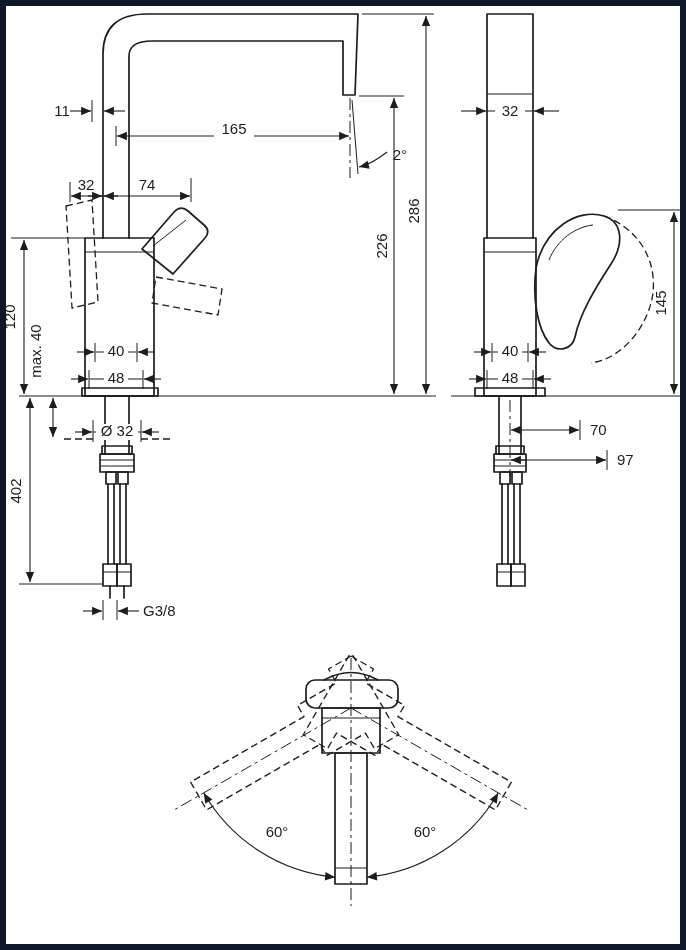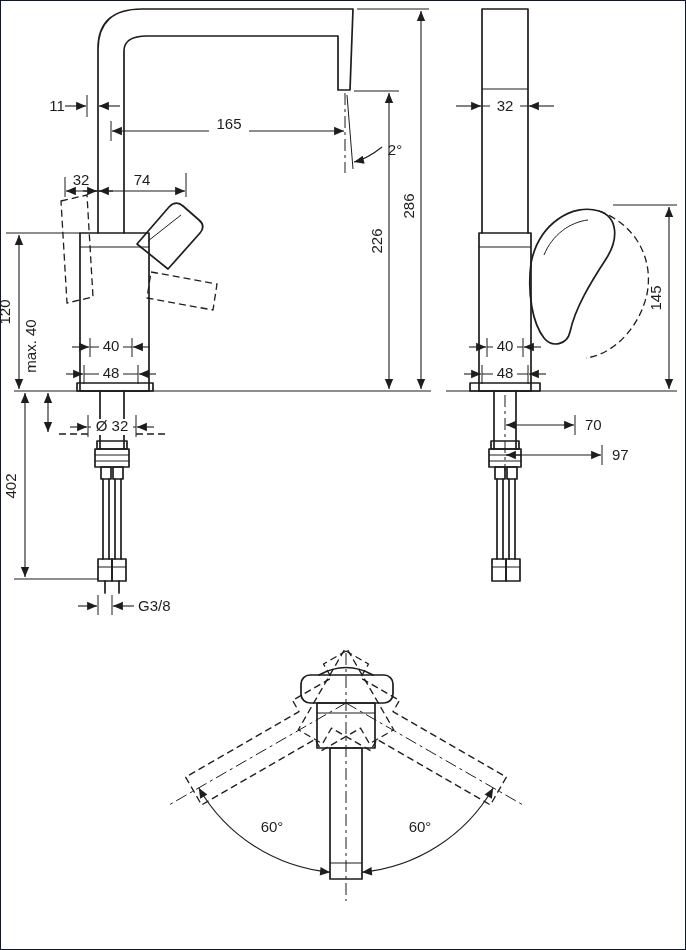--- a/index.html
+++ b/index.html
@@ -1,18 +1,18 @@
 <!DOCTYPE html>
 <html><head>
 <meta charset="utf-8">
 <style>
   html,body{margin:0;padding:0;background:#ffffff;}
   .sheet{
     width:686px;height:950px;box-sizing:border-box;
-    background:#ffffff;border:1px solid #0f172a;
+    background:#ffffff;border:6px solid #0f172a;
     font-family:"Liberation Sans",sans-serif;
     position:relative;overflow:hidden;
   }
   svg{display:block}
   svg text{
     font-family:"Liberation Sans",sans-serif;
     font-size:15px;fill:#1d1d1b;
   }
   .obj{fill:none;stroke:#1d1d1b;stroke-width:1.7;stroke-linejoin:round;stroke-linecap:round}
   .thin{fill:none;stroke:#1d1d1b;stroke-width:1}

